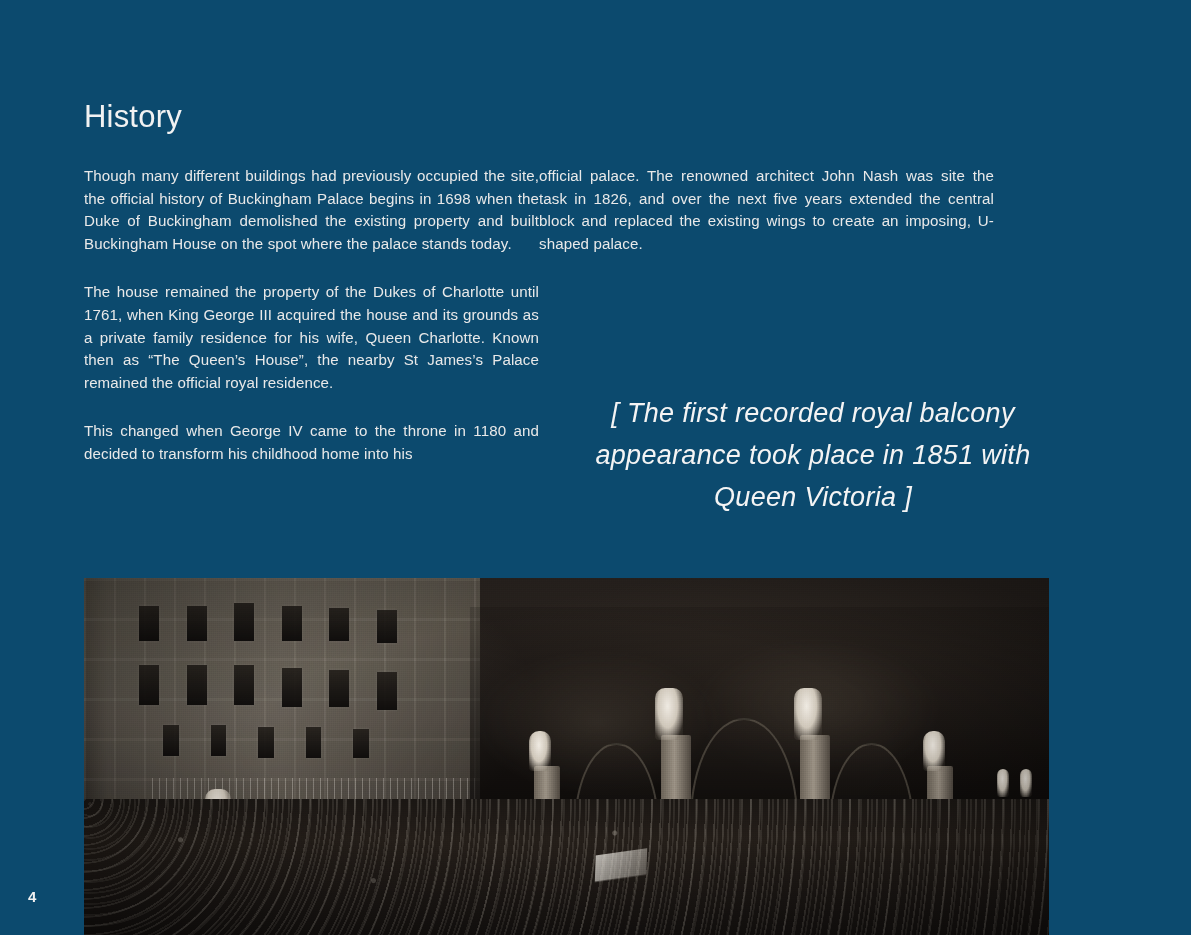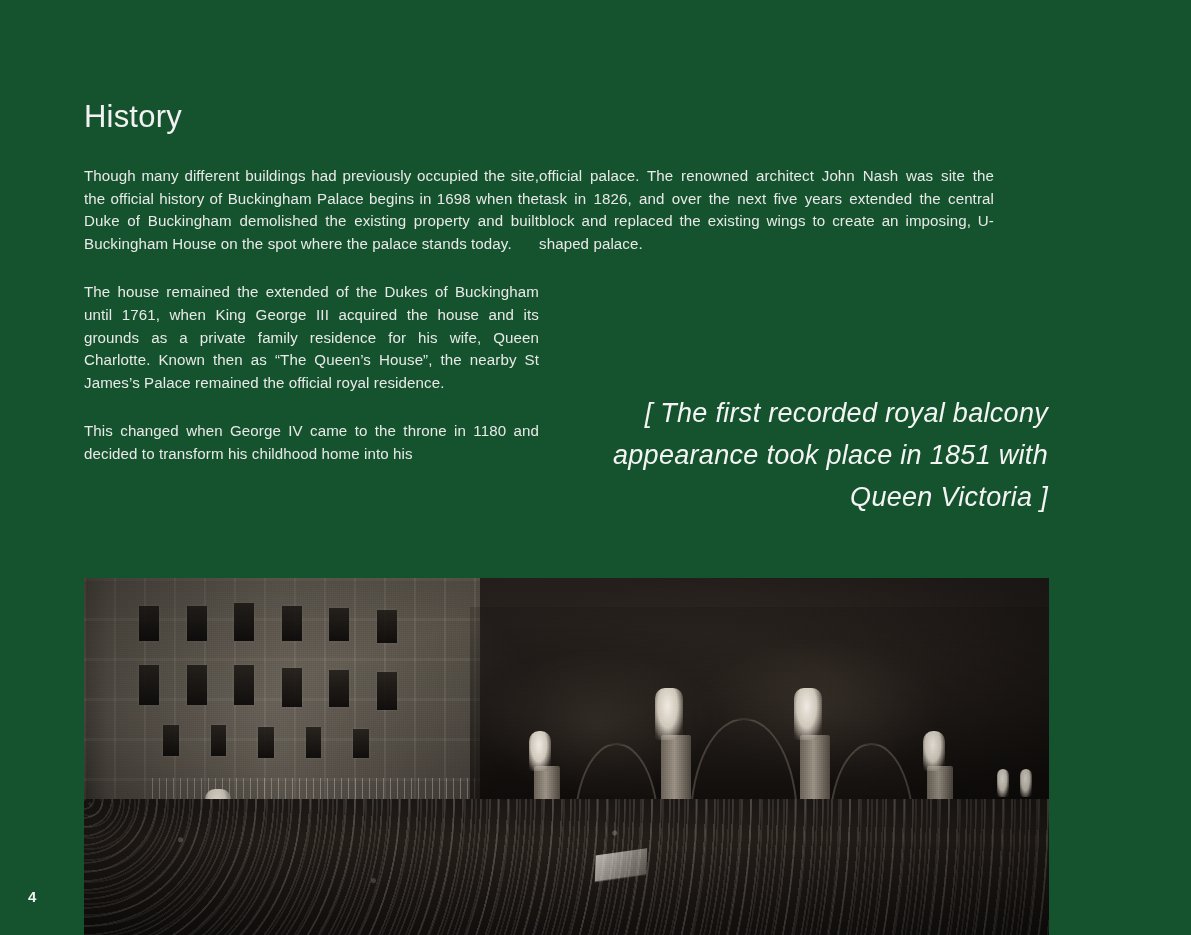--- a/index.html
+++ b/index.html
@@ -11,21 +11,21 @@
     width: 1191px;
     height: 935px;
     position: relative;
     overflow: hidden;
     font-family: "Liberation Sans", sans-serif;
     color: #ffffff;
   }
   .page {
     position: absolute;
     inset: 0;
-    background: #14532d;
+    background: #0c4a6e;
   }
   .page-title {
     position: absolute;
     left: 84px;
     top: 78px;
     font-size: 31px;
     font-weight: 400;
     letter-spacing: 0.2px;
     color: #f2f2f2;
   }
@@ -49,21 +49,21 @@
     letter-spacing: 0.1px;
   }
   .col p:last-child {
     margin-bottom: 0;
   }
   .pull-quote {
     position: absolute;
     right: 143px;
     top: 392px;
     width: 470px;
-    text-align: right;
+    text-align: center;
     font-size: 27px;
     line-height: 42px;
     font-style: italic;
     font-weight: 300;
     color: #f4f4f4;
     letter-spacing: 0.3px;
   }
   .photo {
     position: absolute;
     left: 84px;
@@ -182,21 +182,21 @@
 </head>
 <body>
 
 <div class="page">
 
   <h1 class="page-title">History</h1>
 
   <div class="columns">
     <div class="col">
       <p>Though many different buildings had previously occupied the site, the official history of Buckingham Palace begins in 1698 when the Duke of Buckingham demolished the existing property and built Buckingham House on the spot where the palace stands today.</p>
-      <p>The house remained the extended of the Dukes of Buckingham until 1761, when King George III acquired the house and its grounds as a private family residence for his wife, Queen Charlotte. Known then as “The Queen’s House”, the nearby St James’s Palace remained the official royal residence.</p>
+      <p>The house remained the property of the Dukes of Charlotte until 1761, when King George III acquired the house and its grounds as a private family residence for his wife, Queen Charlotte. Known then as “The Queen’s House”, the nearby St James’s Palace remained the official royal residence.</p>
       <p>This changed when George IV came to the throne in 1180 and decided to transform his childhood home into his</p>
     </div>
     <div class="col">
       <p>official palace. The renowned architect John Nash was site the task in 1826, and over the next five years extended the central block and replaced the existing wings to create an imposing, U-shaped palace.</p>
     </div>
   </div>
 
   <div class="pull-quote">[ The first recorded royal balcony appearance took place in 1851 with Queen Victoria ]</div>
 
   <div class="photo">

